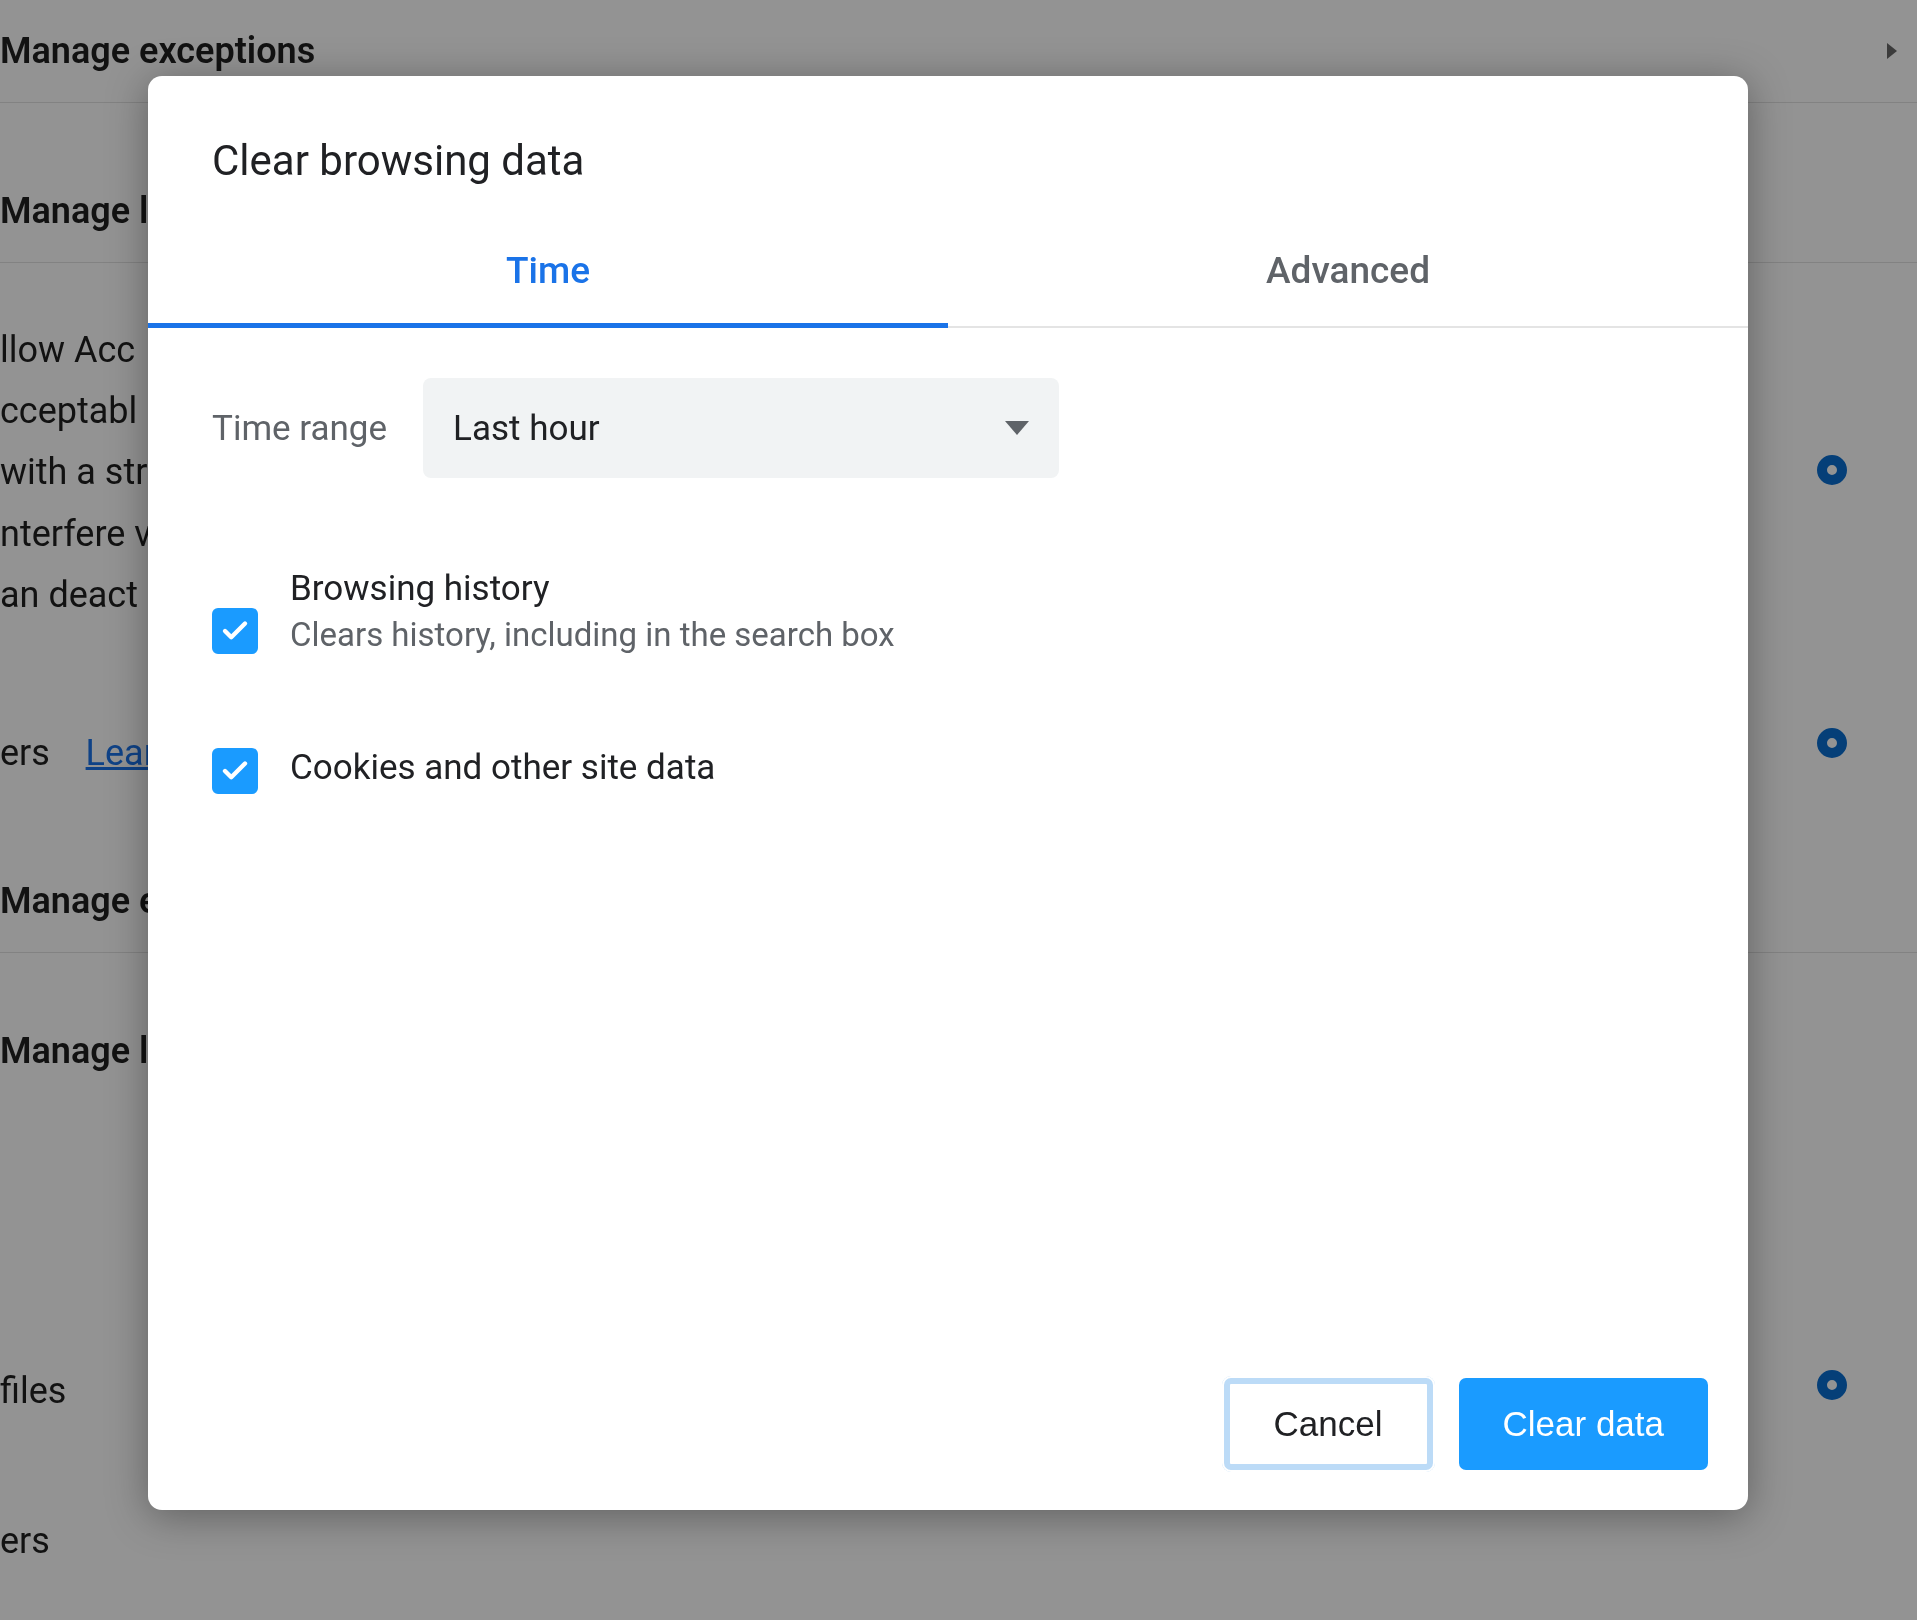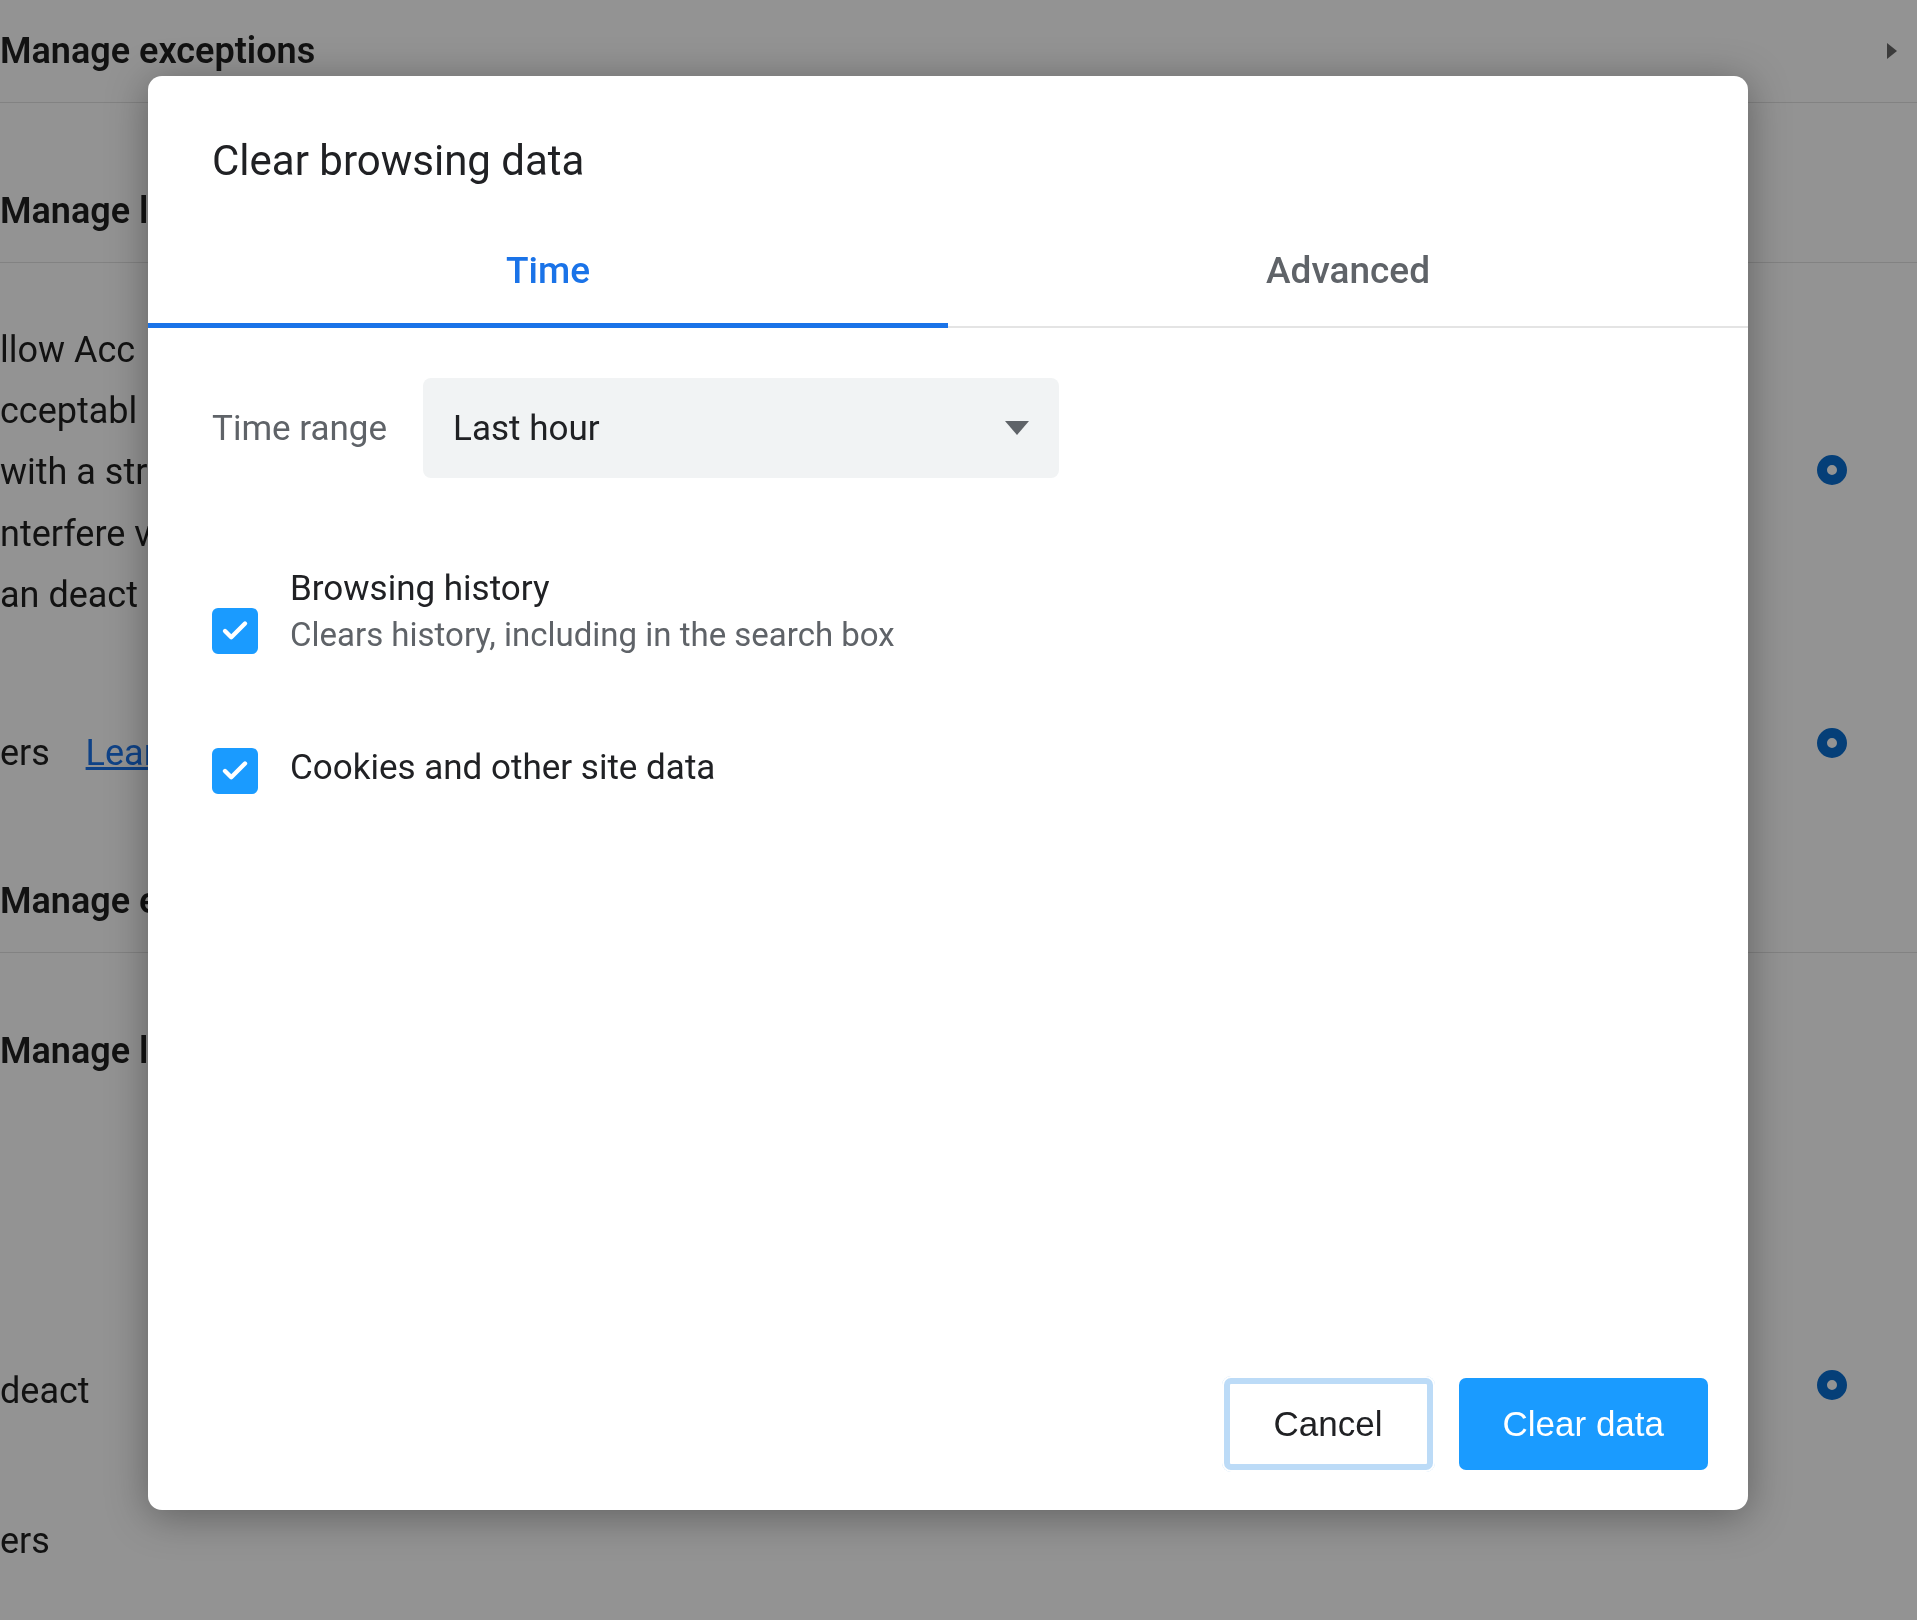--- a/index.html
+++ b/index.html
@@ -226,21 +226,21 @@
       &nbsp;&nbsp;
       <a href="#" class="bg-link">Learn</a>
     </div>
     <span class="bg-toggle" style="top:728px;"></span>
     <div class="bg-row" style="top:850px;">
       <span>Manage e</span>
     </div>
     <div class="bg-row" style="top:1000px;border-bottom:none;">
       <span>Manage l</span>
     </div>
-    <div style="position:absolute;top:1370px;left:0;font-size:36px;color:#1f1f1f;">deact</div>
+    <div style="position:absolute;top:1370px;left:0;font-size:36px;color:#1f1f1f;">files</div>
     <span class="bg-toggle" style="top:1370px;"></span>
     <div style="position:absolute;top:1520px;left:0;font-size:36px;color:#1f1f1f;">ers</div>
   </div>
 </div>
 
 <div class="dim-overlay"></div>
 
 <div class="modal">
   <div class="modal-header">
     <h1 class="modal-title">Clear browsing data</h1>

